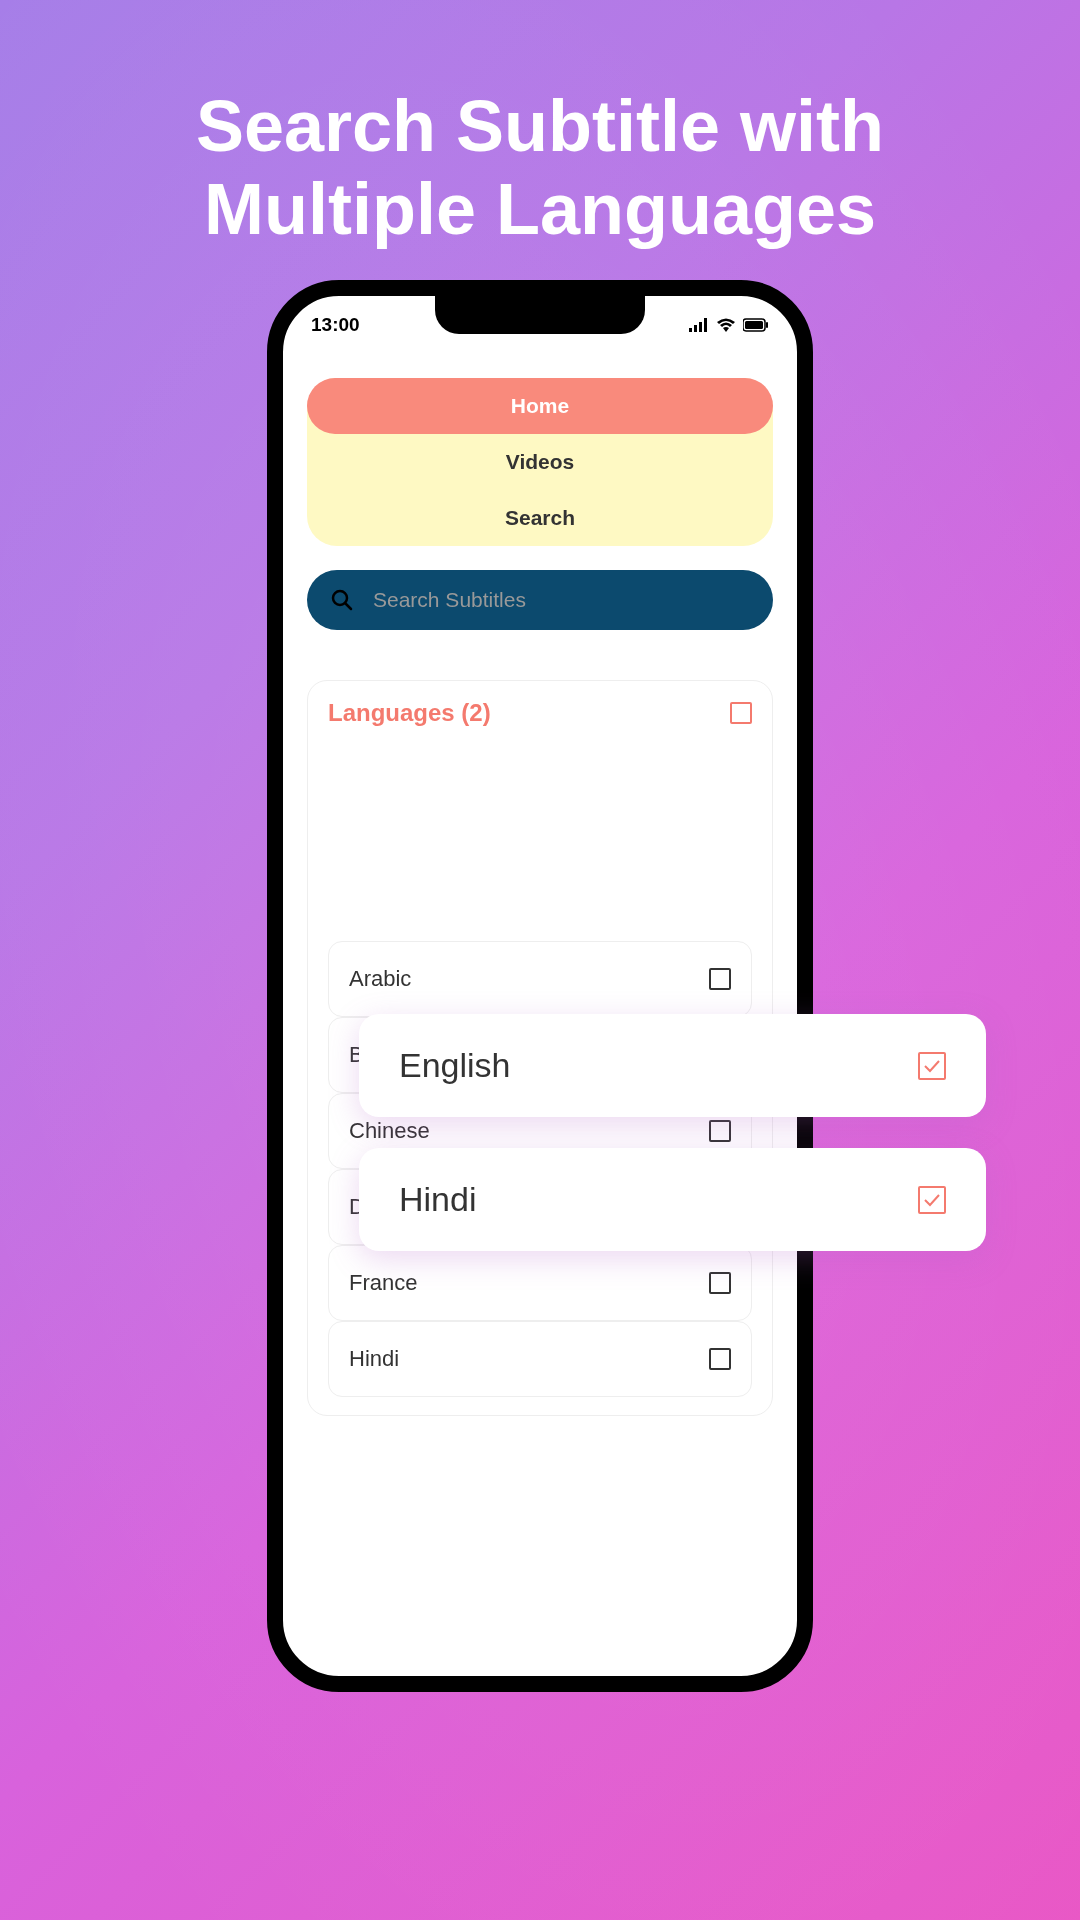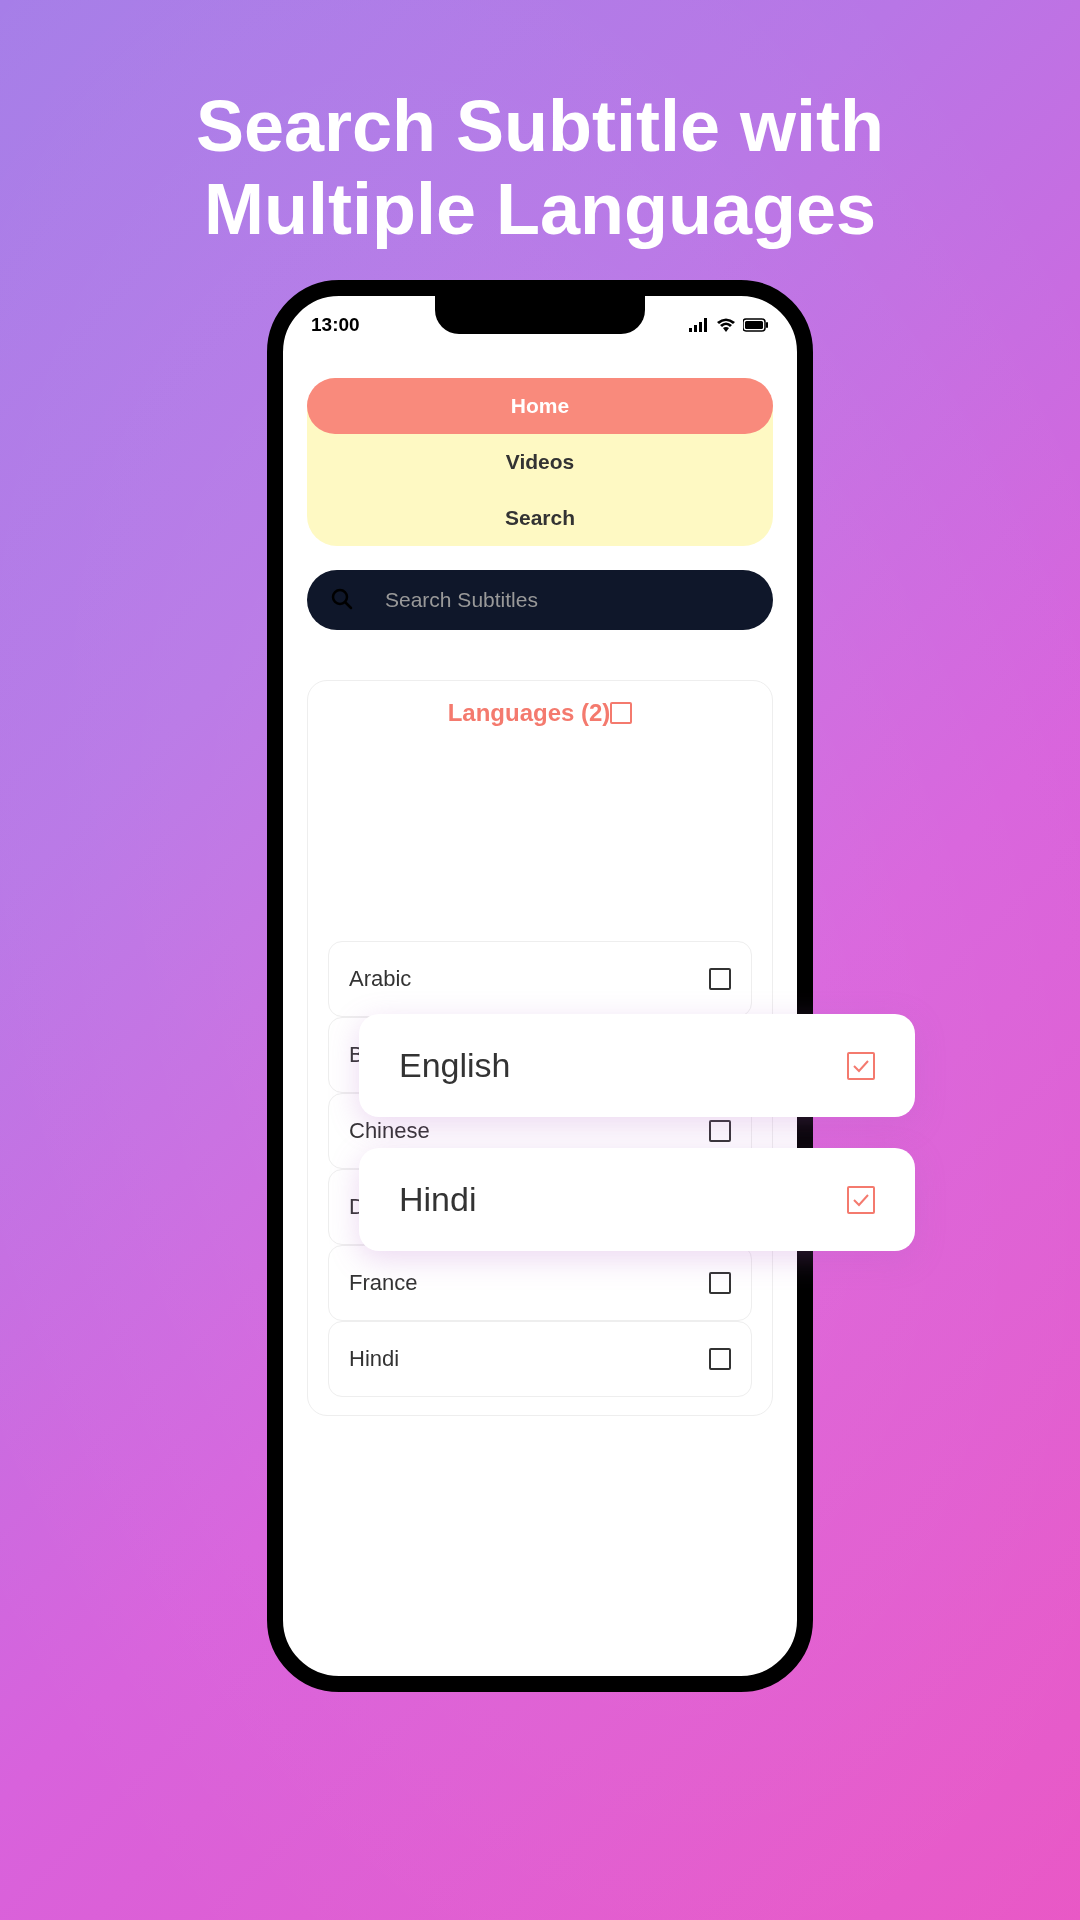--- a/index.html
+++ b/index.html
@@ -141,46 +141,46 @@
       border-radius: 30px;
     }
 
     .tab.active {
       background: #f98a7c;
       color: white;
     }
 
     .search-bar {
       display: flex;
-      align-items: flex-start;
-      background: #0f172a;
+      align-items: center;
+      background: #0c4a6e;
       border-radius: 30px;
       padding: 18px 24px;
-      gap: 32px;
+      gap: 20px;
       margin-bottom: 50px;
     }
 
     .search-icon svg {
       display: block;
     }
 
     .search-placeholder {
       color: #999;
       font-size: 21px;
     }
 
     .languages-panel {
       border: 1px solid #eee;
       border-radius: 20px;
       padding: 18px 20px;
     }
 
     .languages-header {
       display: flex;
-      justify-content: center;
+      justify-content: space-between;
       align-items: center;
       margin-bottom: 4px;
     }
 
     .languages-title {
       color: #f47a6e;
       font-size: 24px;
       font-weight: 600;
     }
 
@@ -224,21 +224,21 @@
     }
 
     .language-label {
       font-size: 22px;
       color: #333;
     }
 
     .selected-overlay {
       position: absolute;
       left: 92px;
-      width: 556px;
+      width: 627px;
       z-index: 20;
     }
 
     .selected-card {
       background: white;
       border-radius: 20px;
       padding: 32px 40px;
       display: flex;
       justify-content: space-between;
       align-items: center;

